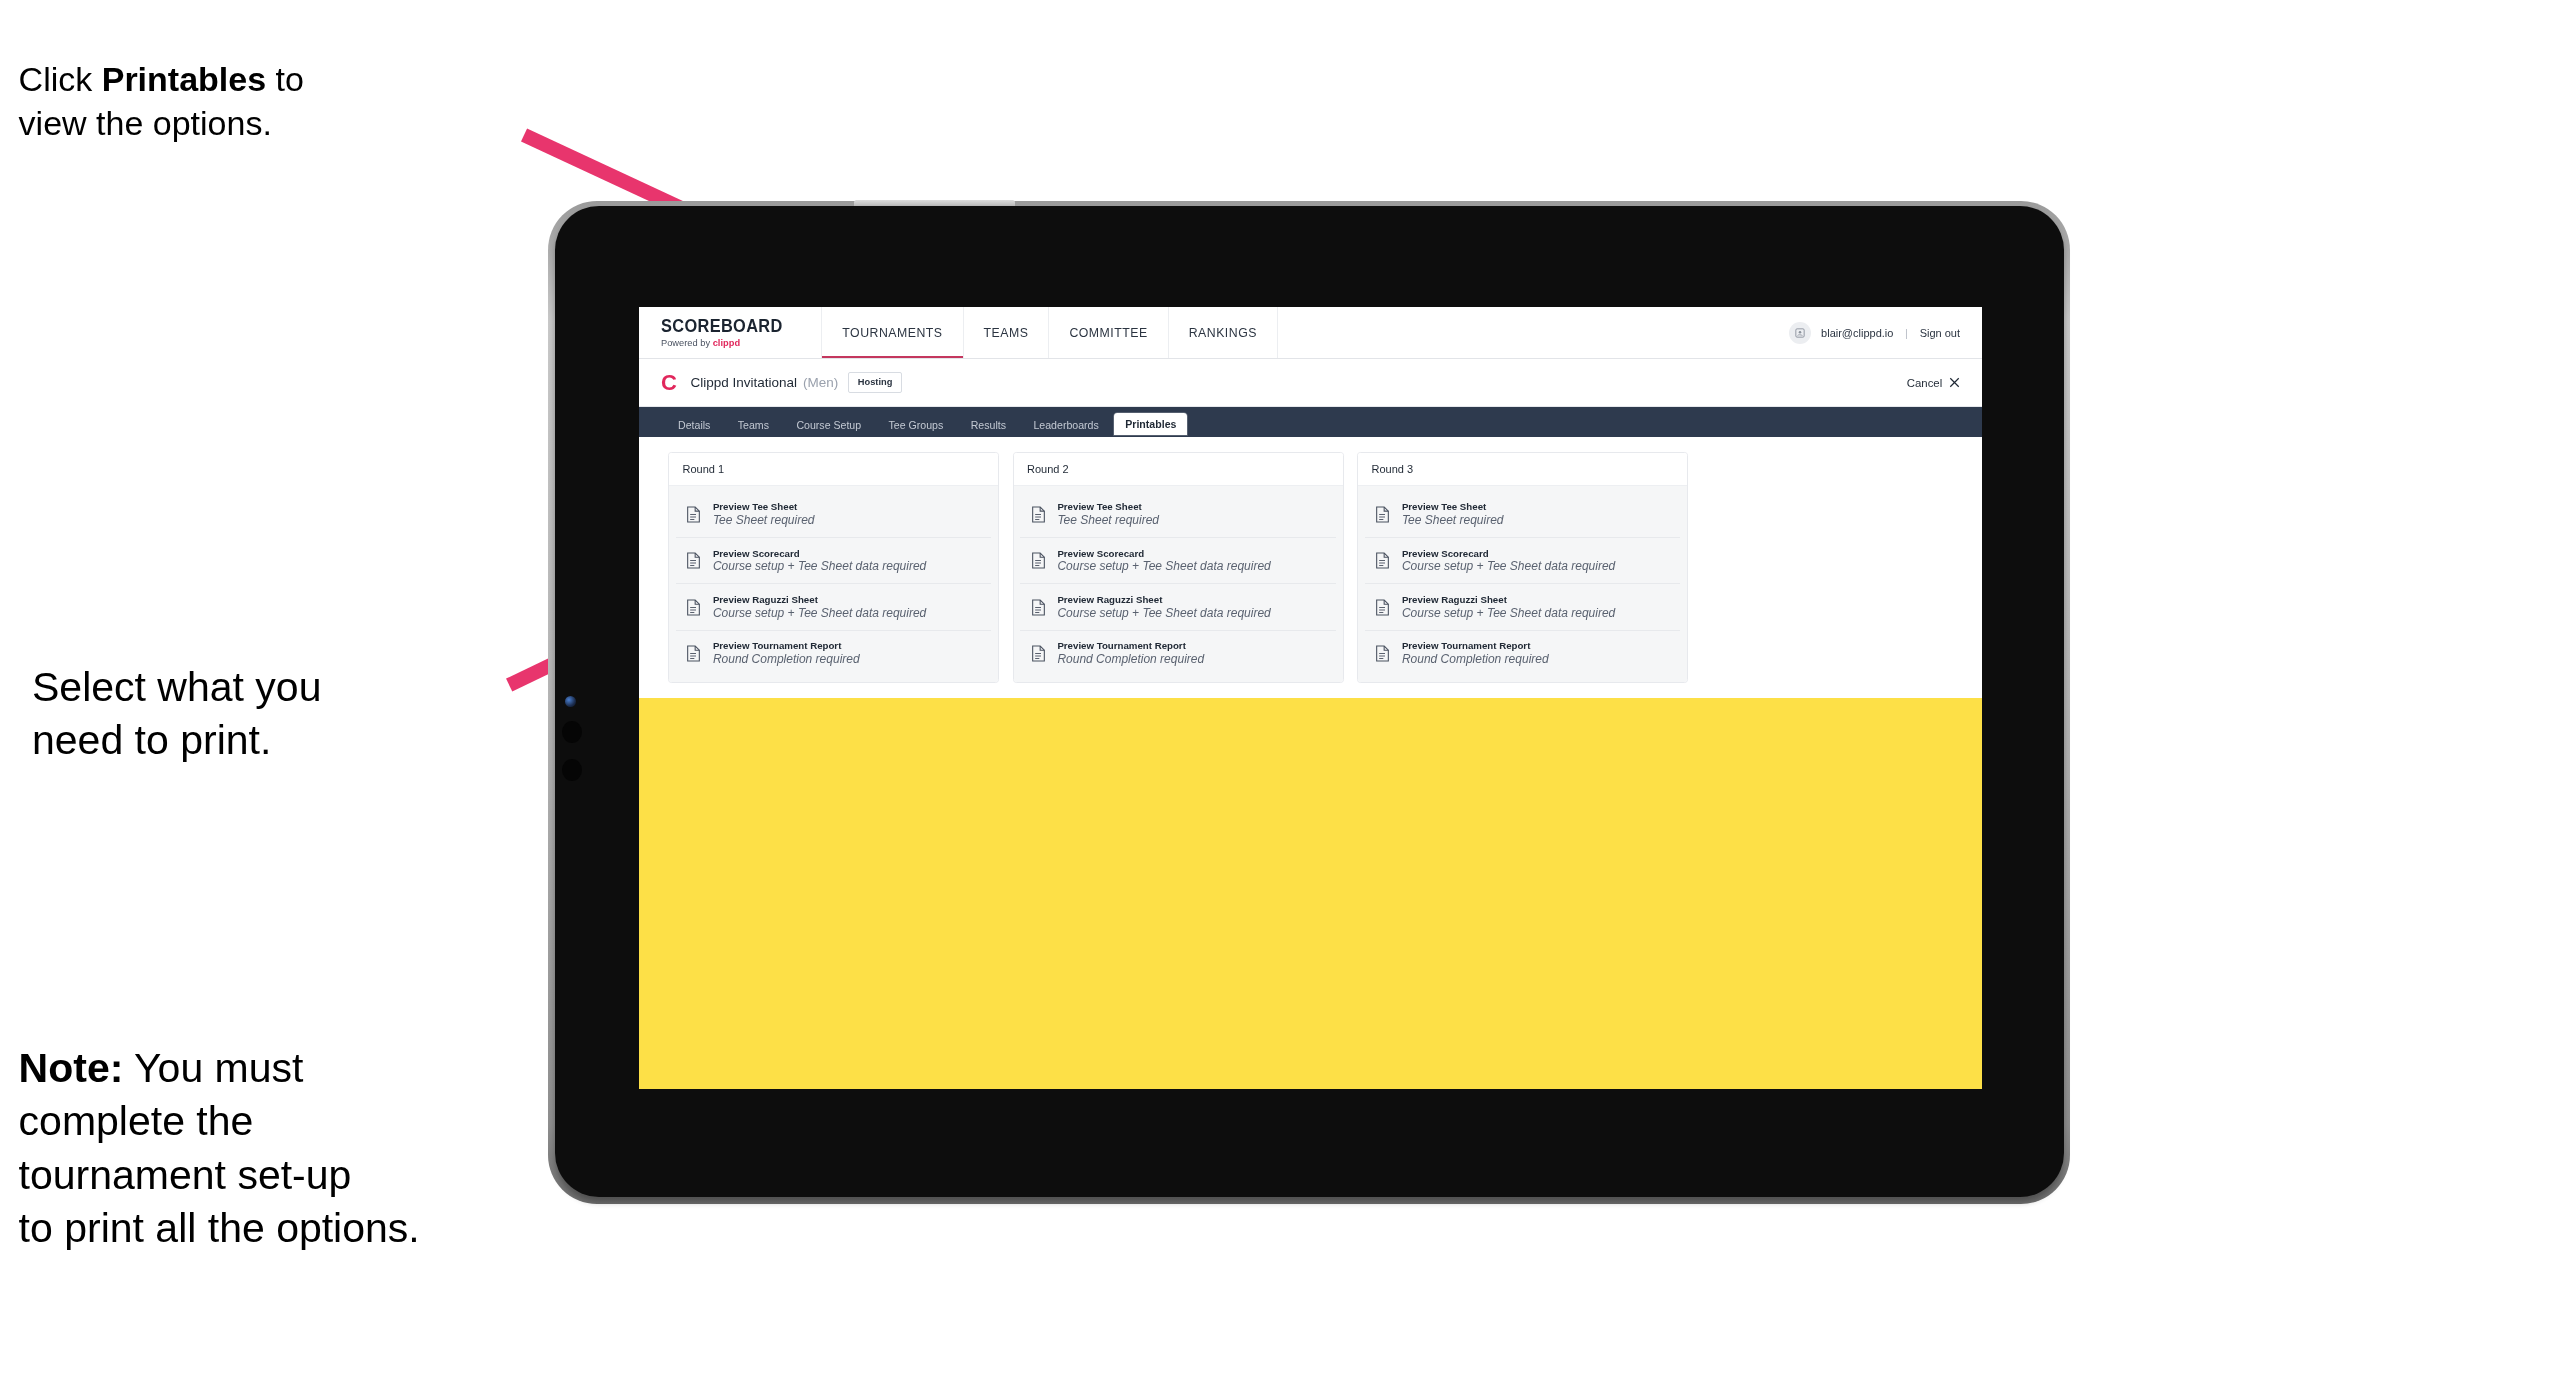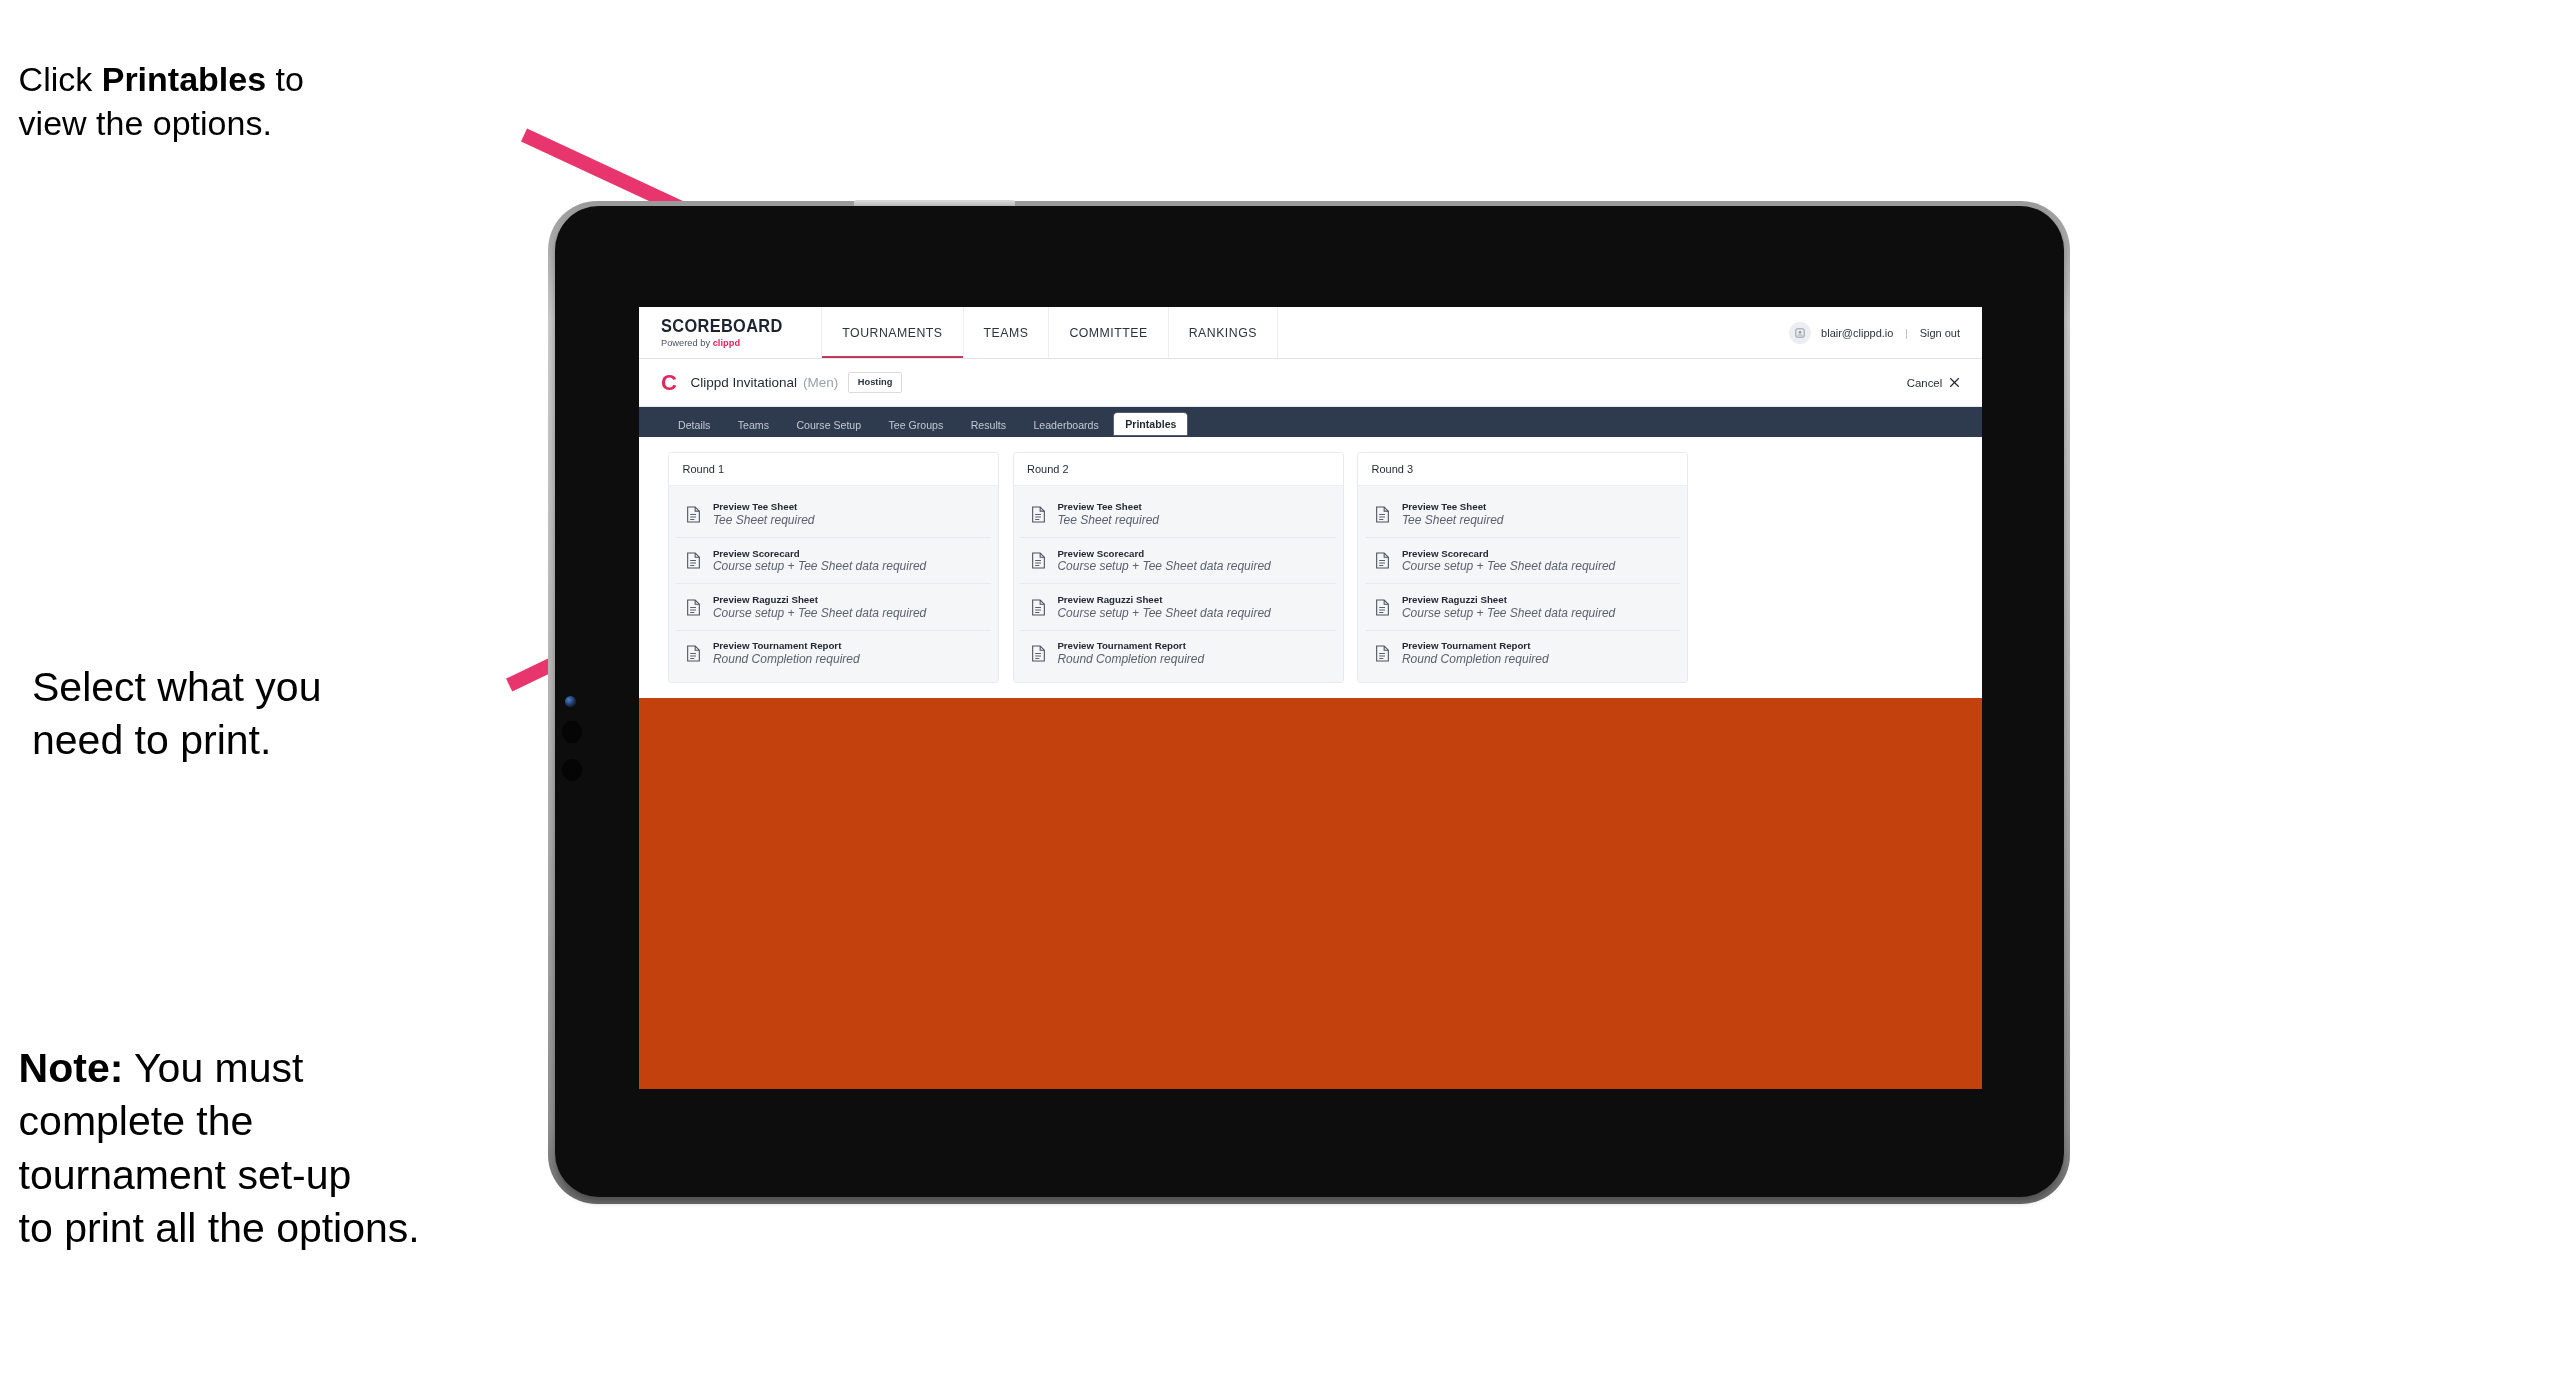--- a/index.html
+++ b/index.html
@@ -64,21 +64,21 @@
     background:radial-gradient(circle at 35% 35%, #4a7fcf 0%, #1b2c4d 60%, #070d18 100%);
   }
   #btn-1{ left:562px; top:721px; width:20px;height:22px;}
   #btn-2{ left:562px; top:759px; width:20px;height:22px;}
 
   
   #screen{
     position:absolute;
     left:639px; top:307px;
     width:1343px; height:782px;
-    background:#c2410c;
+    background:#fde047;
     overflow:hidden;
   }
 
   
   #topnav{
     height:51px;
     display:flex;align-items:stretch;
     border-bottom:0.8px solid #e2e4e8;
     background:#ffffff;
     position:relative;

